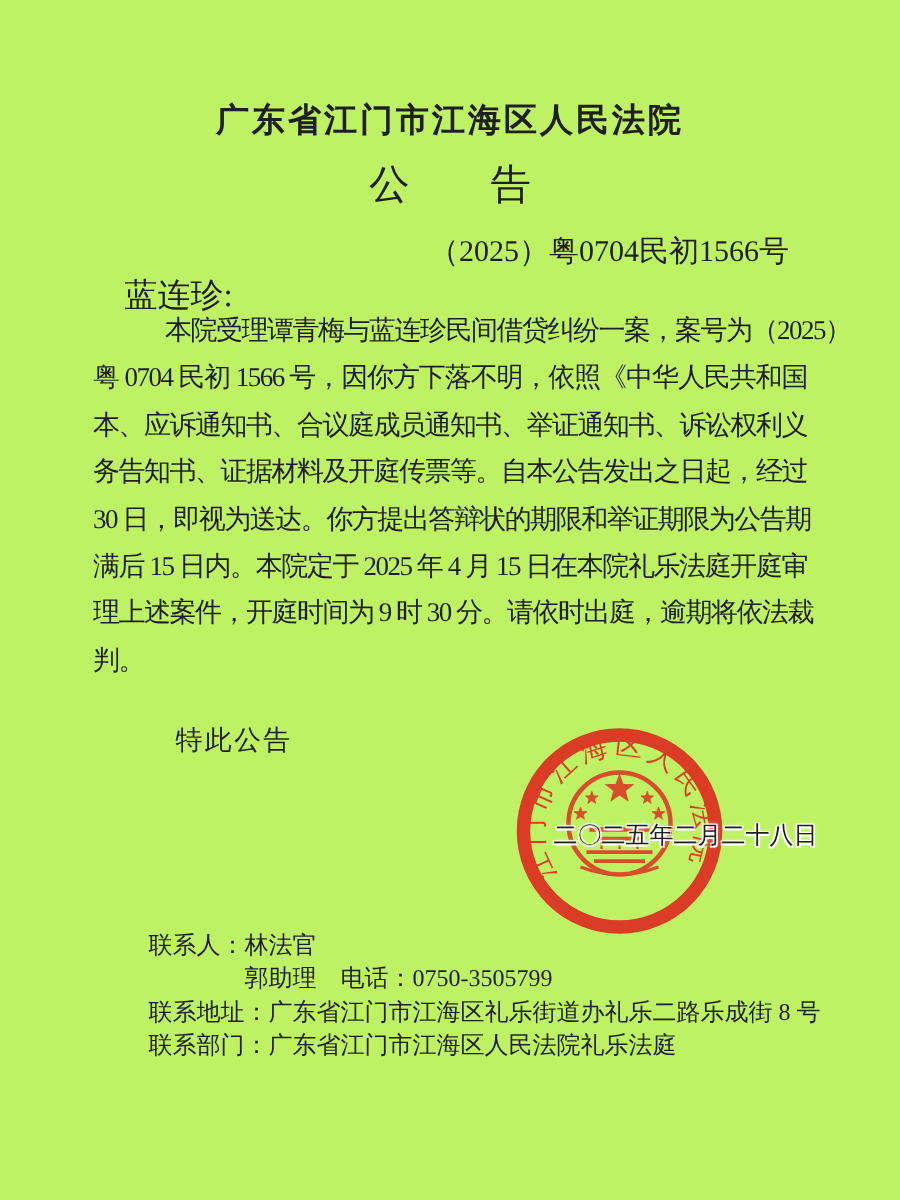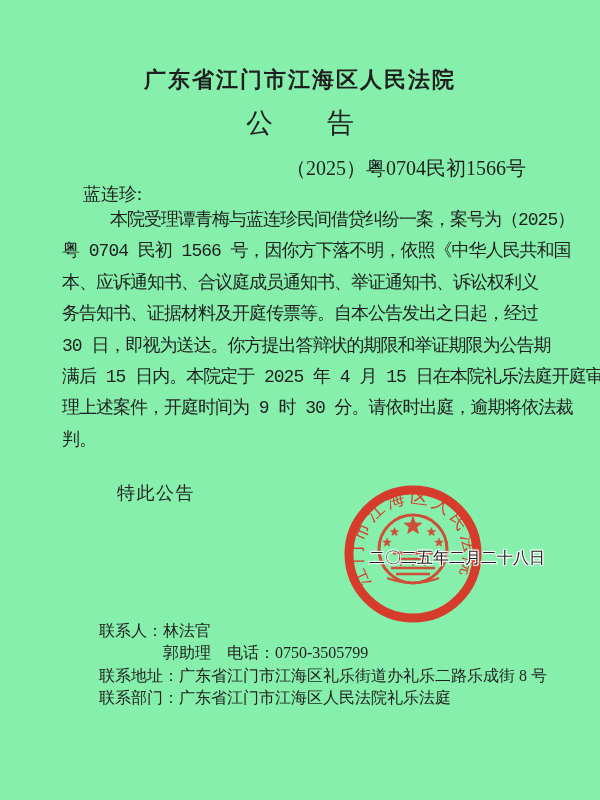--- a/index.html
+++ b/index.html
@@ -1,20 +1,20 @@
 <!DOCTYPE html>
 <html style="--seal_red: #dd2f22; --ink: #1f1f1f;"><head>
 <meta charset="utf-8">
 <style>
   html, body { margin: 0; padding: 0; background: #ffffff; }
   .page {
     position: relative;
     width: 600px;
     height: 800px;
-    background: #86efac;
+    background: #bef264;
     overflow: hidden;
     font-family: "Liberation Serif", "DejaVu Serif", serif;
     color: var(--ink, #1f1f1f);
   }
   .court-name {
     position: absolute;
     top: 69px; left: 0; right: 0;
     text-align: center;
     font-size: 22px;
     font-weight: bold;
@@ -33,28 +33,27 @@
     position: absolute;
     top: 156px; left: 0; right: 0;
     padding-right: 74px;
     text-align: right;
     font-size: 20px;
     line-height: 1.2;
   }
   .addressee {
     position: absolute;
     top: 185px; left: 83px;
-    font-size: 18px;
+    font-size: 22px;
     line-height: 1.1;
   }
   .body-block {
     position: absolute;
     top: 205px; left: 62px;
     width: 476px;
-    font-family: Liberation Mono, monospace;
   }
   .bline {
     font-size: 18px;
     letter-spacing: -1px;
     line-height: 31.4px;
     height: 31.4px;
     text-align: justify;
     text-align-last: justify;
     white-space: nowrap;
   }

